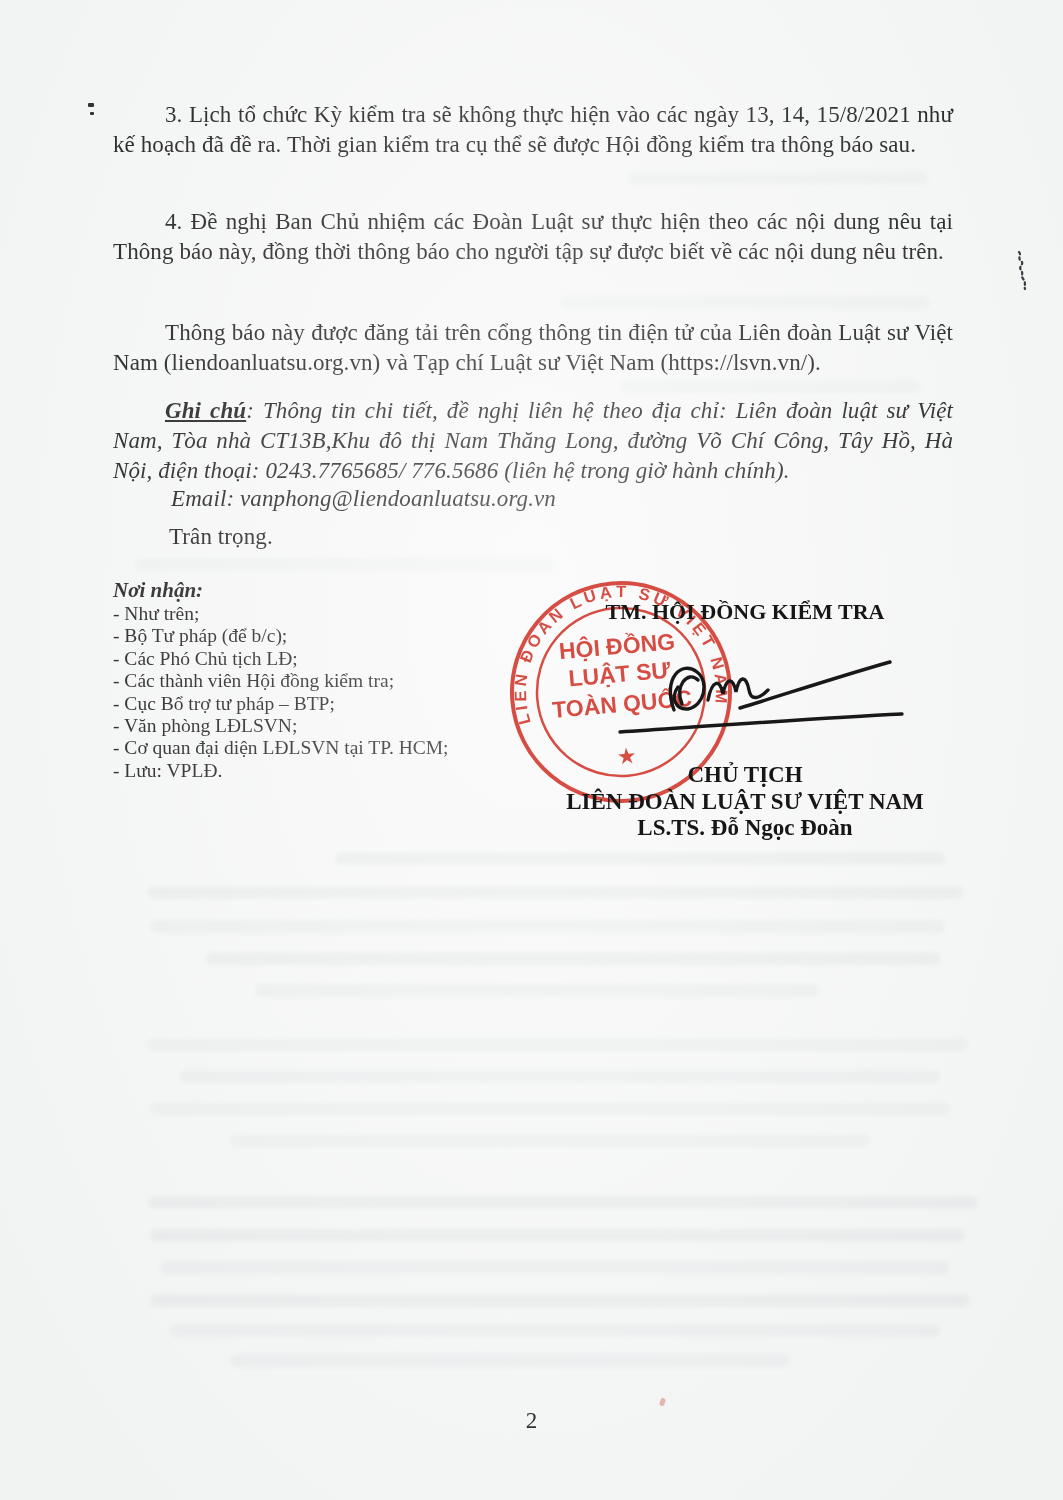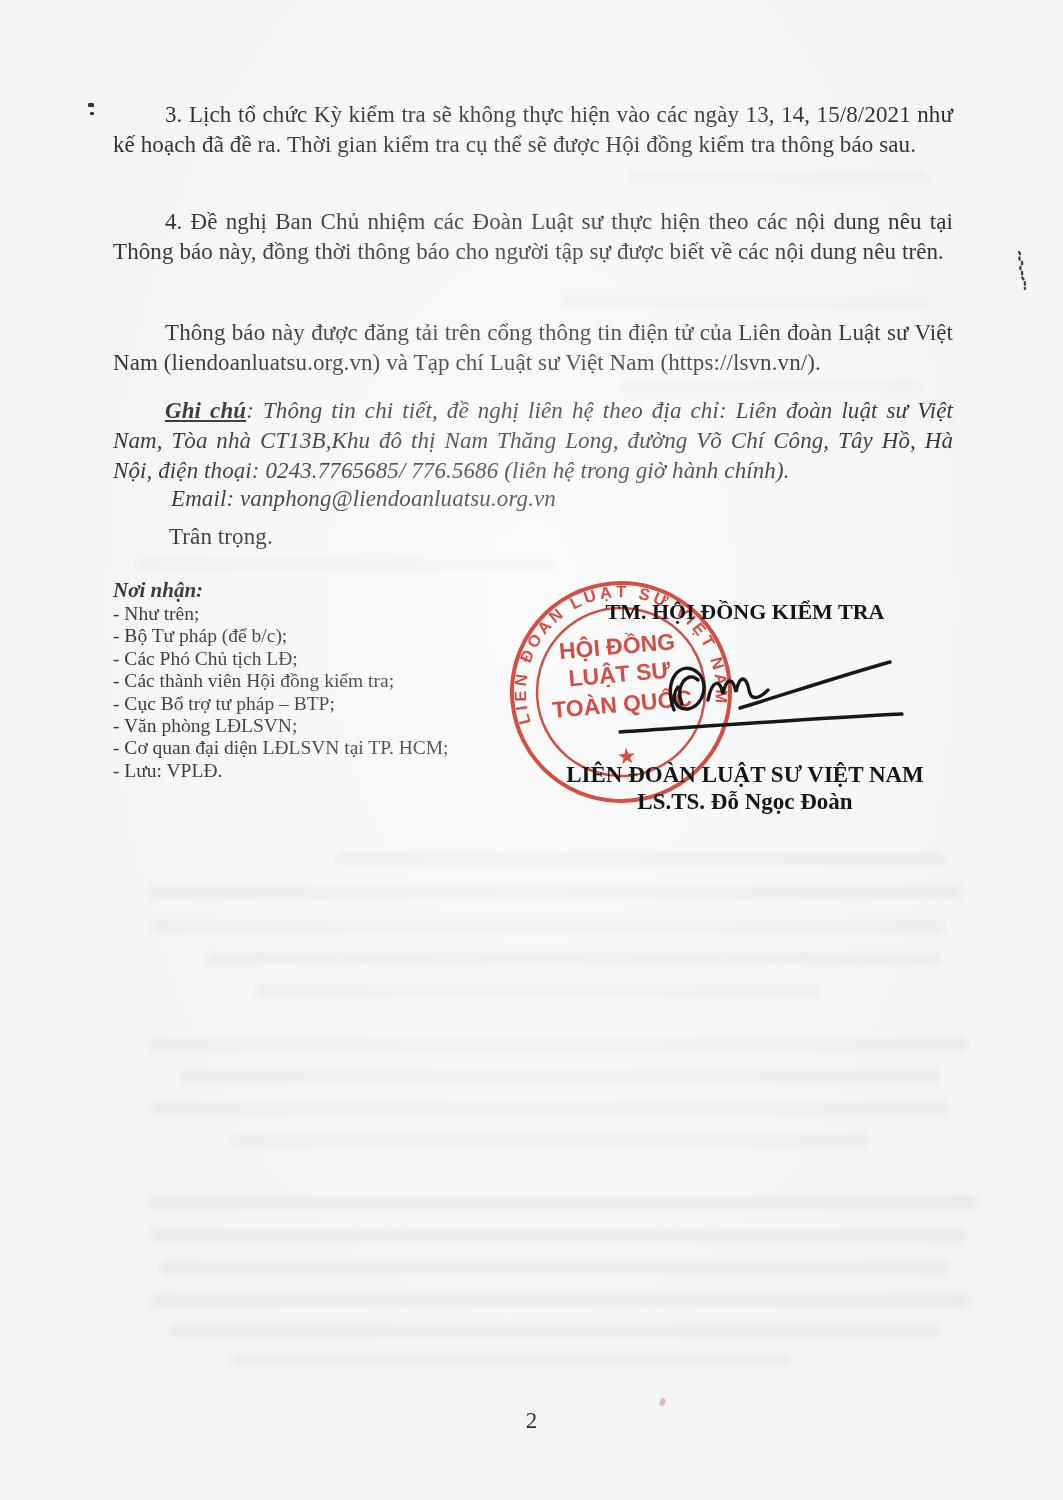--- a/index.html
+++ b/index.html
@@ -116,20 +116,21 @@
     <g fill="none" stroke="#181818" stroke-width="3.4" stroke-linecap="round">
       <path d="M 84,70 C 72,38 92,20 107,32 C 120,42 114,66 98,69 C 86,70 80,58 88,47"></path>
       <path d="M 92,64 C 84,46 98,30 108,40"></path>
       <path d="M 118,60 C 122,40 130,38 133,54 C 136,38 143,36 146,52 C 149,36 156,34 159,50 C 161,62 170,58 178,50"></path>
       <path d="M 150,68 C 190,56 250,36 300,22"></path>
       <path d="M 30,92 C 120,86 230,78 312,74"></path>
     </g>
   </svg>
 
   <div class="sign-foot">
+    <div>CHỦ TỊCH</div>
     <div>LIÊN ĐOÀN LUẬT SƯ VIỆT NAM</div>
     <div>LS.TS. Đỗ Ngọc Đoàn</div>
   </div>
 
   <div class="page-num">2</div>
 
   <svg class="artifact" style="left:1005px;top:248px" width="30" height="55" viewBox="0 0 30 55">
     <path d="M 14,4 c 3,3 -2,6 2,9 c 4,3 -3,5 0,9 c 3,4 -1,6 3,10 c 2,3 0,6 1,9" fill="none" stroke="#3a3a42" stroke-width="2.2" stroke-dasharray="2.5 3" stroke-linecap="round"></path>
   </svg>
   <div class="speck" style="left:88px;top:103px;width:6px;height:4px"></div>

